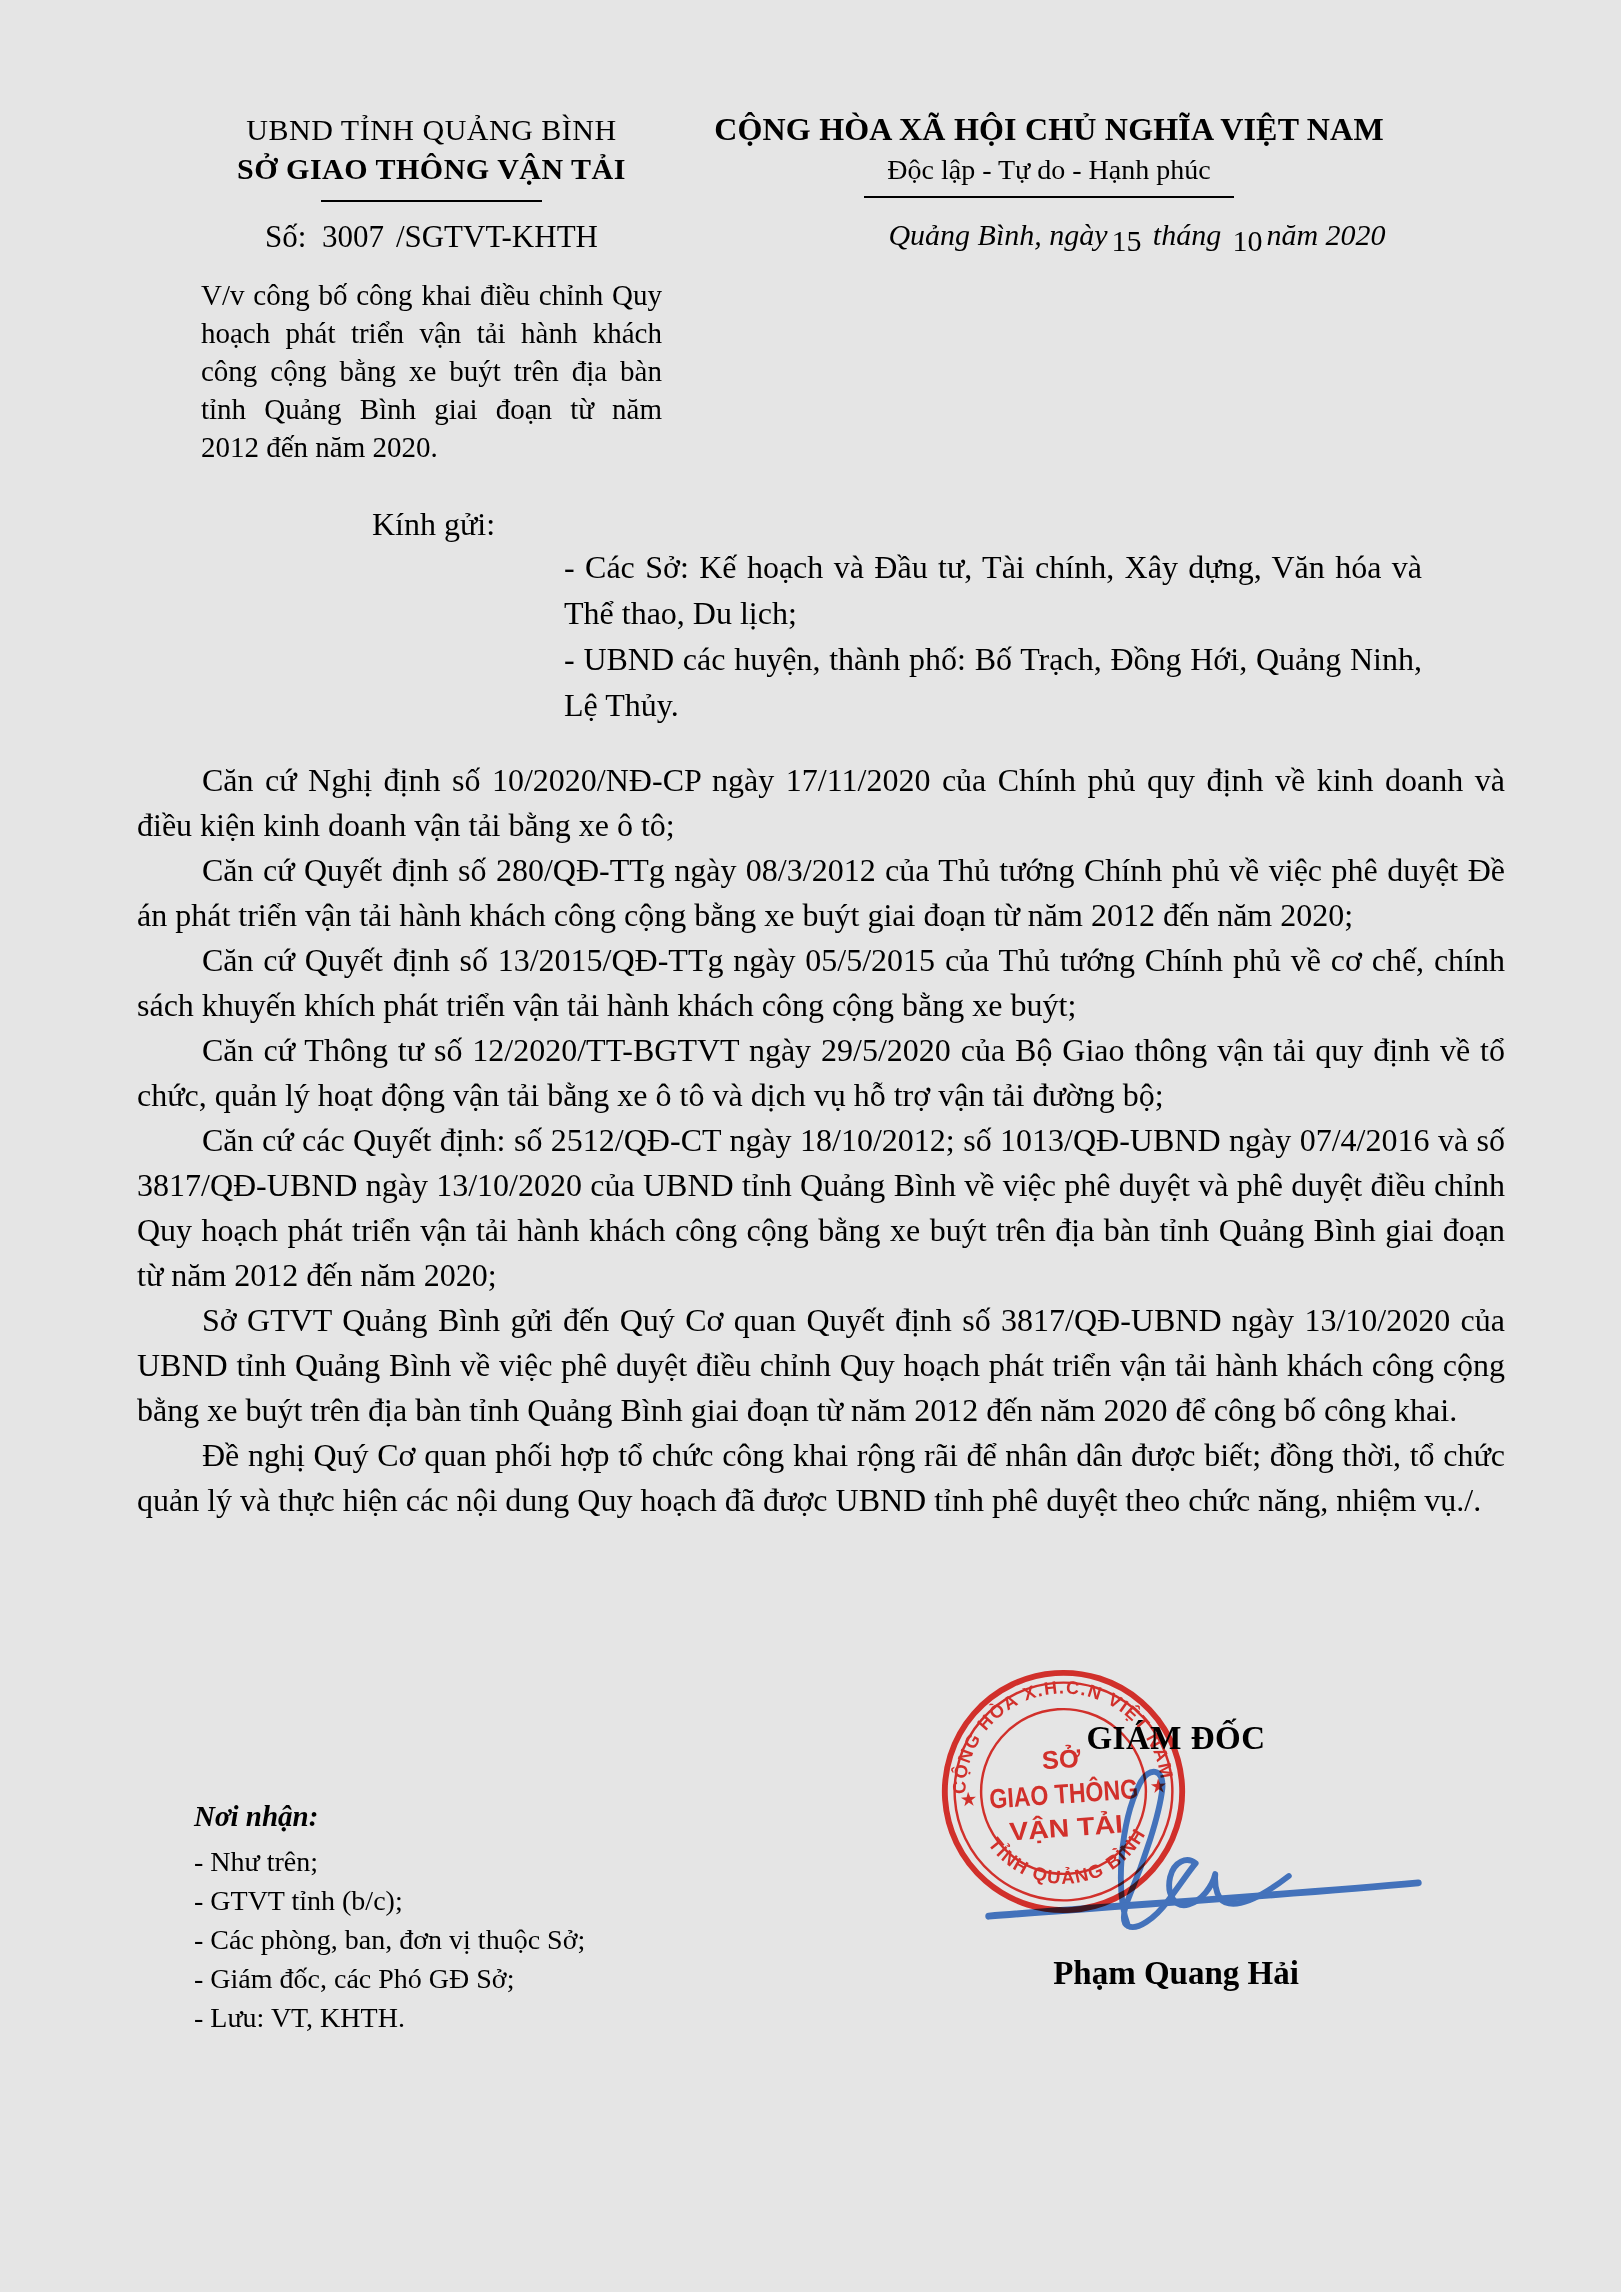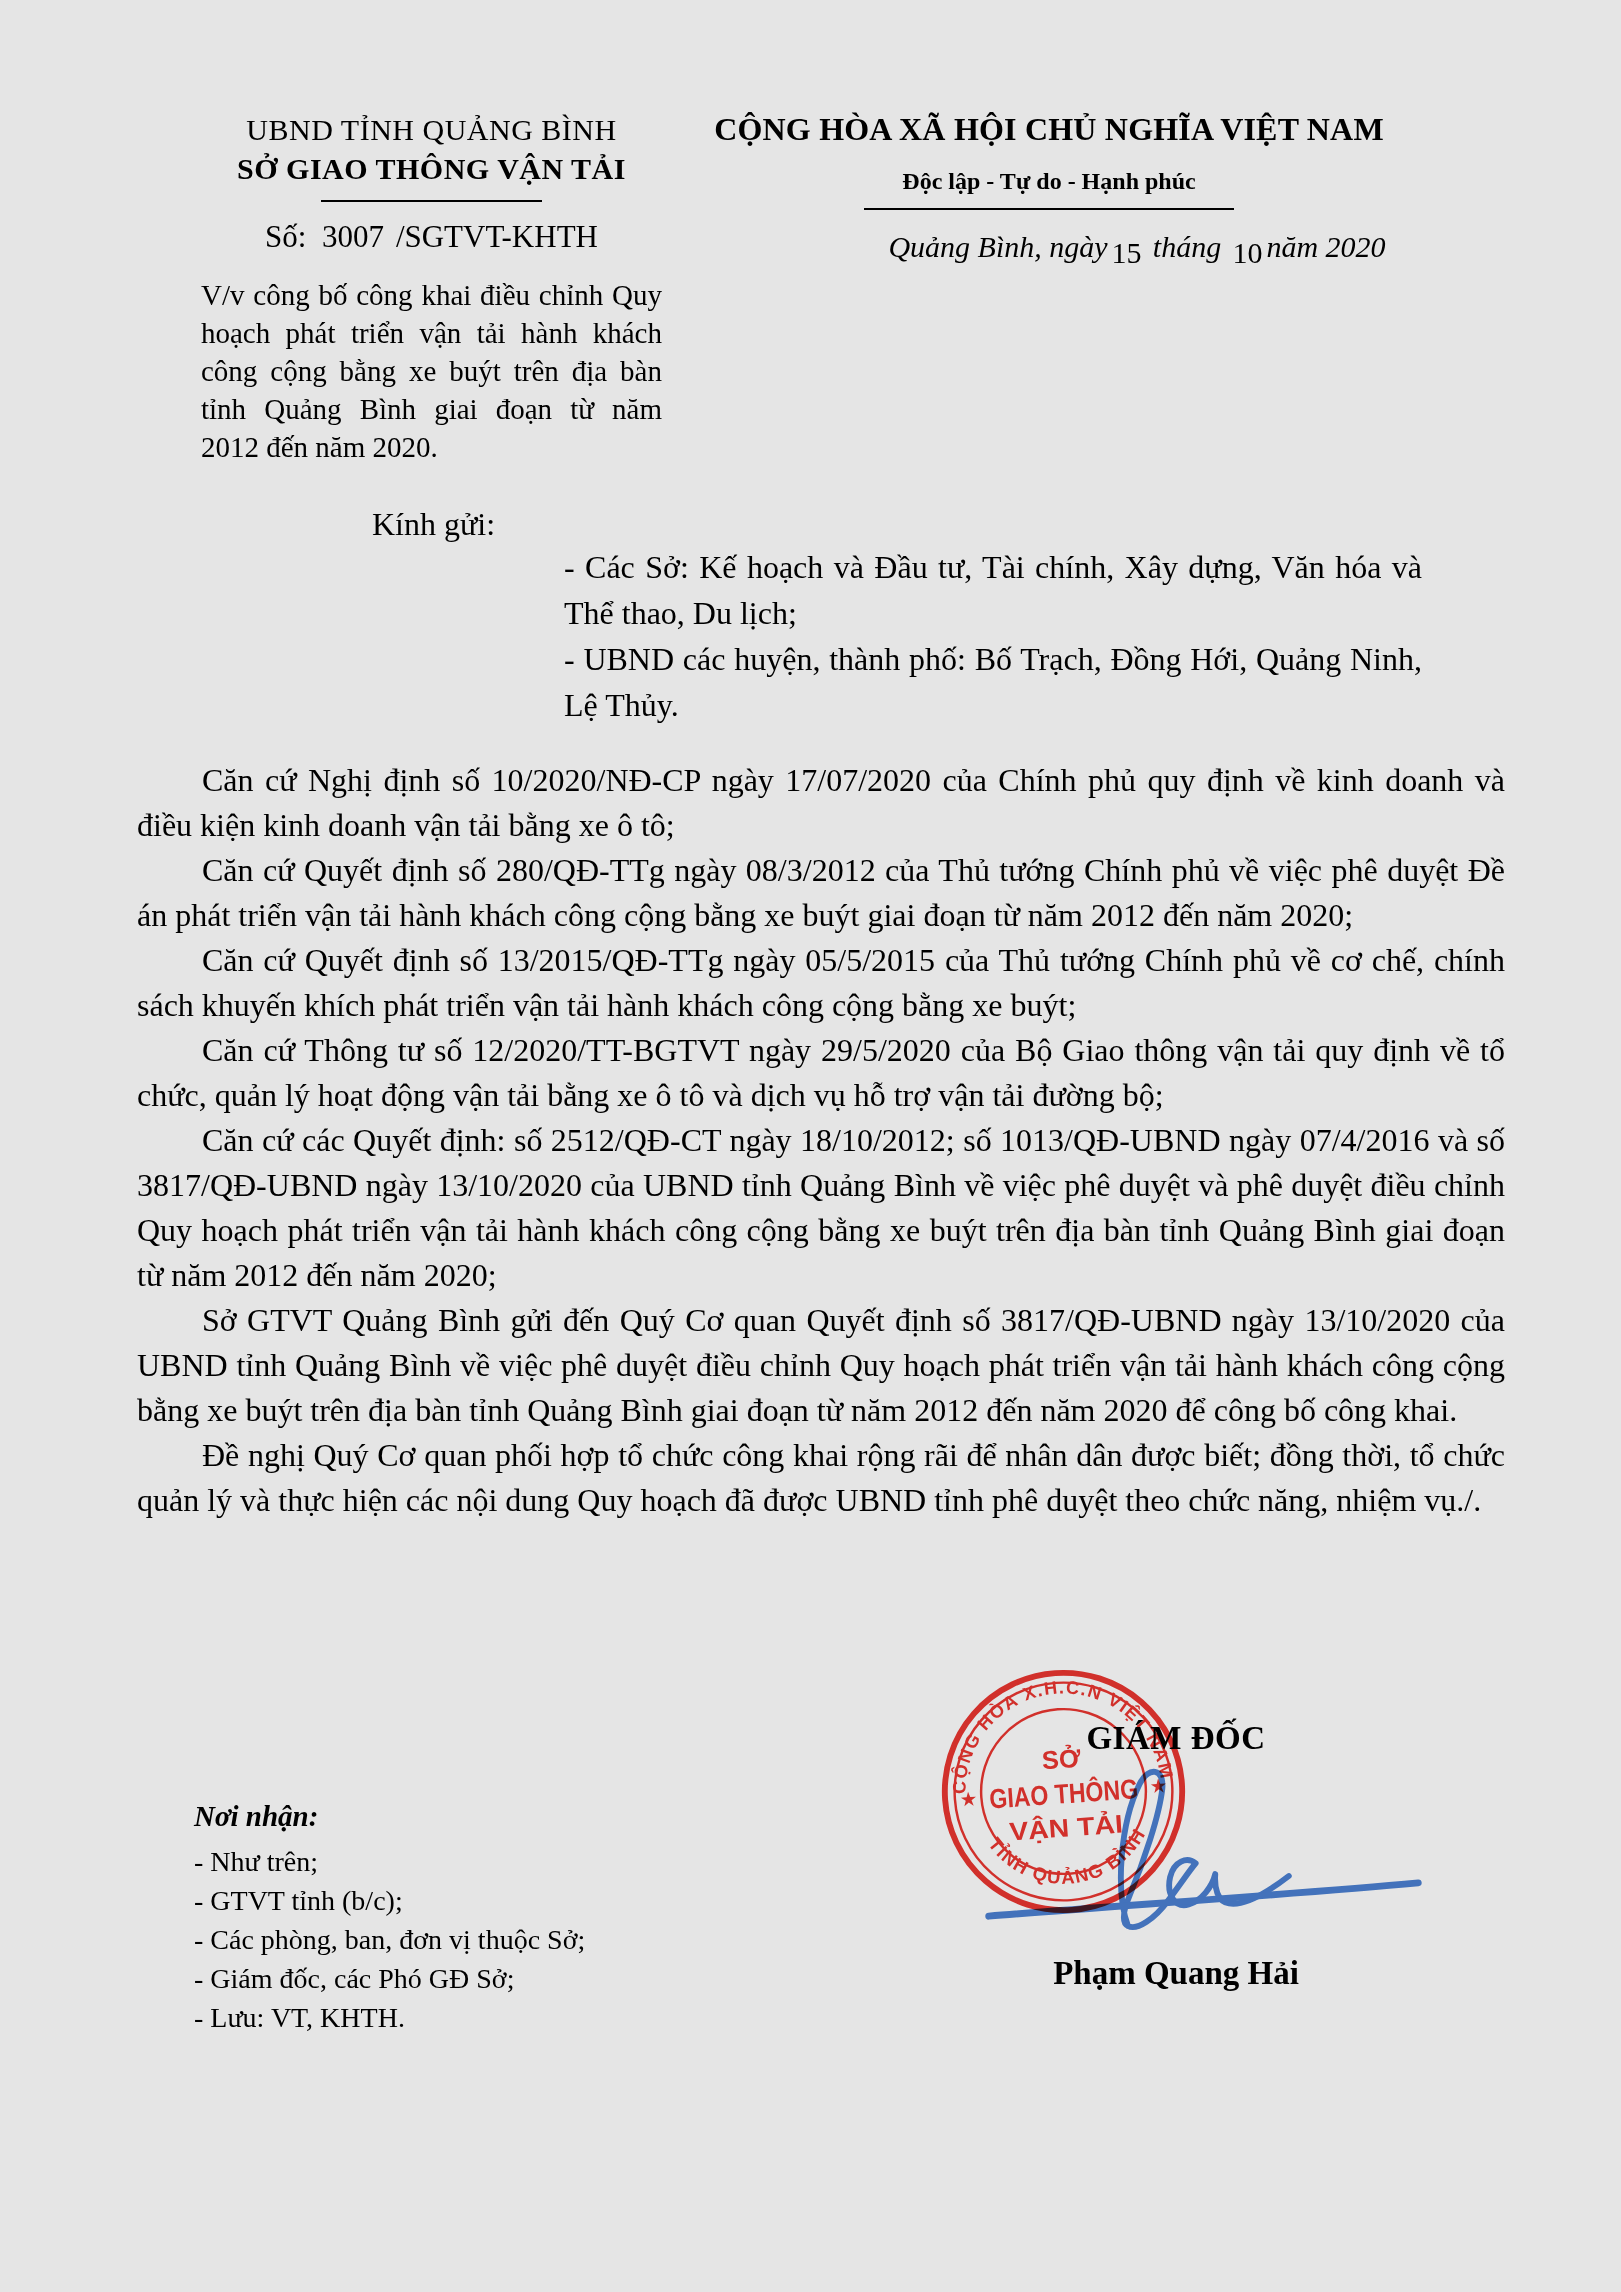--- a/index.html
+++ b/index.html
@@ -27,21 +27,21 @@
   .subject {
     margin:19.6px auto 0; width:461px;
     font-size:29px; line-height:38px; text-align:justify;
   }
 
   .header-right {
     position:absolute; left:647px; top:110px; width:804px;
     text-align:center;
   }
   .national-title { font-size:32px; line-height:39px; font-weight:bold; letter-spacing:0.2px; }
-  .national-motto { font-size:24px; line-height:41px; font-weight:bold;margin-top:12px; }
+  .national-motto { font-size:28px; line-height:41px; font-weight:normal; }
   .motto-underline { width:370px; border-top:2.9px solid #000; margin:5.9px auto 0; }
   .date-line {
     margin-top:17.6px; font-size:30px; line-height:39px; font-style:italic;
     transform:translateX(88px);
   }
   .date-line .inserted { font-style:normal; position:relative; top:5.9px; margin:0 3.9px; }
 
   
   .kinh-gui { position:absolute; left:372px; top:502px; font-size:32px; line-height:44px; }
   .recipients {
@@ -100,21 +100,21 @@
     </div>
   </div>
 
   <div class="kinh-gui">Kính gửi:</div>
   <div class="recipients">
     <div class="recipient">- Các Sở: Kế hoạch và Đầu tư, Tài chính, Xây dựng, Văn hóa và Thể thao, Du lịch;</div>
     <div class="recipient">- UBND các huyện, thành phố: Bố Trạch, Đồng Hới, Quảng Ninh, Lệ Thủy.</div>
   </div>
 
   <div class="body-text">
-    <p>Căn cứ Nghị định số 10/2020/NĐ-CP ngày 17/07/2020 của Chính phủ quy định về kinh doanh và điều kiện kinh doanh vận tải bằng xe ô tô;</p>
+    <p>Căn cứ Nghị định số 10/2020/NĐ-CP ngày 17/11/2020 của Chính phủ quy định về kinh doanh và điều kiện kinh doanh vận tải bằng xe ô tô;</p>
     <p>Căn cứ Quyết định số 280/QĐ-TTg ngày 08/3/2012 của Thủ tướng Chính phủ về việc phê duyệt Đề án phát triển vận tải hành khách công cộng bằng xe buýt giai đoạn từ năm 2012 đến năm 2020;</p>
     <p>Căn cứ Quyết định số 13/2015/QĐ-TTg ngày 05/5/2015 của Thủ tướng Chính phủ về cơ chế, chính sách khuyến khích phát triển vận tải hành khách công cộng bằng xe buýt;</p>
     <p>Căn cứ Thông tư số 12/2020/TT-BGTVT ngày 29/5/2020 của Bộ Giao thông vận tải quy định về tổ chức, quản lý hoạt động vận tải bằng xe ô tô và dịch vụ hỗ trợ vận tải đường bộ;</p>
     <p>Căn cứ các Quyết định: số 2512/QĐ-CT ngày 18/10/2012; số 1013/QĐ-UBND ngày 07/4/2016 và số 3817/QĐ-UBND ngày 13/10/2020 của UBND tỉnh Quảng Bình về việc phê duyệt và phê duyệt điều chỉnh Quy hoạch phát triển vận tải hành khách công cộng bằng xe buýt trên địa bàn tỉnh Quảng Bình giai đoạn từ năm 2012 đến năm 2020;</p>
     <p>Sở GTVT Quảng Bình gửi đến Quý Cơ quan Quyết định số 3817/QĐ-UBND ngày 13/10/2020 của UBND tỉnh Quảng Bình về việc phê duyệt điều chỉnh Quy hoạch phát triển vận tải hành khách công cộng bằng xe buýt trên địa bàn tỉnh Quảng Bình giai đoạn từ năm 2012 đến năm 2020 để công bố công khai.</p>
     <p>Đề nghị Quý Cơ quan phối hợp tổ chức công khai rộng rãi để nhân dân được biết; đồng thời, tổ chức quản lý và thực hiện các nội dung Quy hoạch đã được UBND tỉnh phê duyệt theo chức năng, nhiệm vụ./.</p>
   </div>
 
   <div class="noi-nhan">
     <div class="noi-nhan-label">Nơi nhận:</div>

